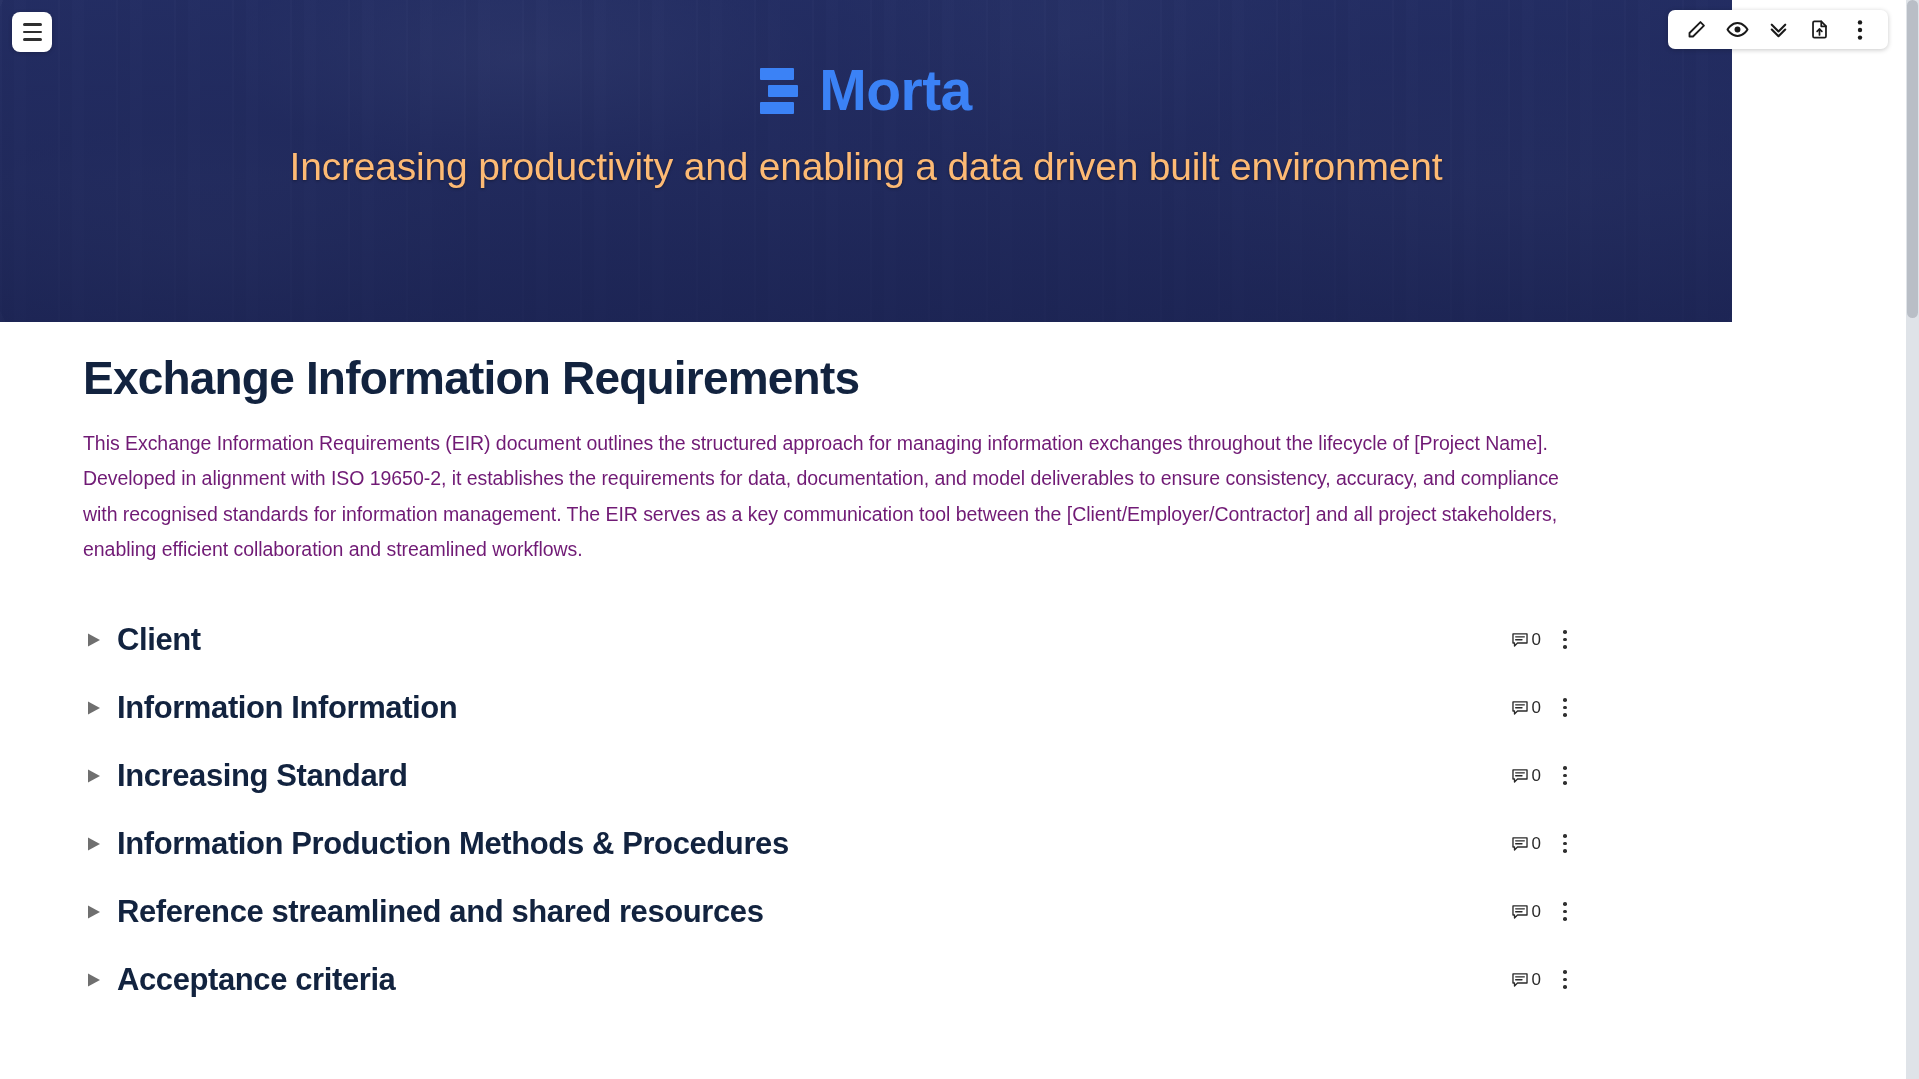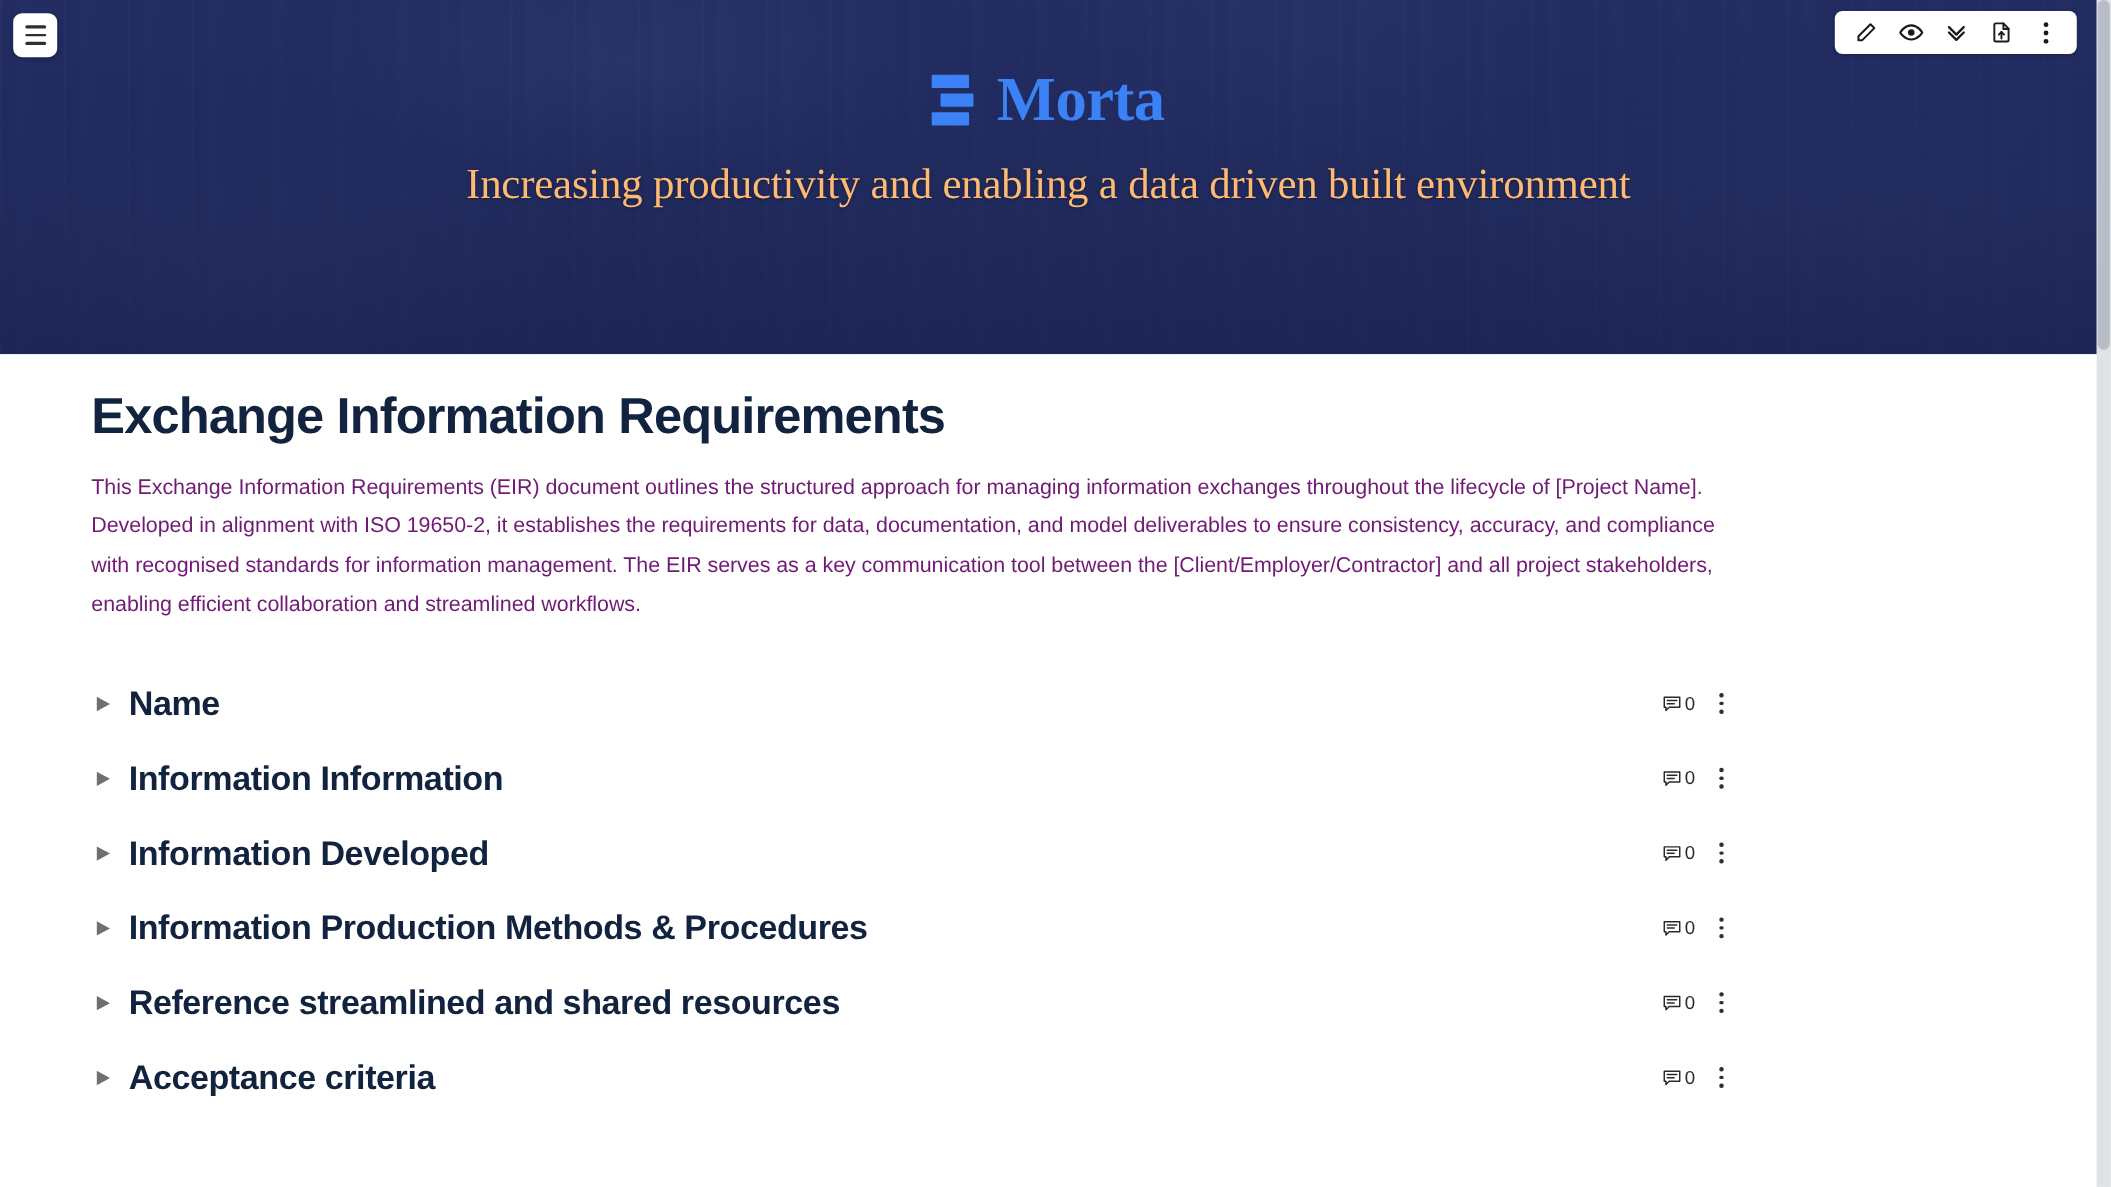--- a/index.html
+++ b/index.html
@@ -18,25 +18,24 @@
     width: 1919px;
     height: 1079px;
     overflow: hidden;
     background: #ffffff;
   }
 
   
   .banner {
     position: absolute;
     top: 0; left: 0;
-    width: 1906px;
+    width: 1732px;
     height: 322px;
     overflow: hidden;
     background-color: #242f63;
-    font-family: Liberation Serif, serif;
   }
 
   
   .banner-photo {
     position: absolute;
     inset: 0;
     background-color: #2b3566;
     background-image:
       
       linear-gradient(115deg, rgba(150,160,185,.16) 0 3px, transparent 3px 60px),
@@ -363,21 +362,21 @@
 
       <p class="doc-paragraph">This Exchange Information Requirements (EIR) document outlines the structured approach for managing information exchanges throughout the lifecycle of [Project Name]. Developed in alignment with ISO 19650-2, it establishes the requirements for data, documentation, and model deliverables to ensure consistency, accuracy, and compliance with recognised standards for information management. The EIR serves as a key communication tool between the [Client/Employer/Contractor] and all project stakeholders, enabling efficient collaboration and streamlined workflows.</p>
 
       <div class="sections">
           <div class="section-row">
             <span class="caret">
               <svg width="14" height="16" viewBox="0 0 14 16">
                 <polygon points="1,1.5 13,8 1,14.5" fill="#6f6f6f"></polygon>
               </svg>
             </span>
-            <span class="section-title">Name</span>
+            <span class="section-title">Client</span>
             <span class="section-tools">
               <span class="comment-chip">
                 <span>
                   <svg width="18" height="18" viewBox="0 0 20 20" fill="none" stroke="#2a2a2a" stroke-width="1.5" stroke-linecap="round" stroke-linejoin="round">
                     <path d="M2.2 3.2h15.6v10.1H7.2l-3.3 3.3v-3.3H2.2z"></path>
                     <line x1="5.2" y1="6.5" x2="14.8" y2="6.5"></line>
                     <line x1="5.2" y1="9.7" x2="12.2" y2="9.7"></line>
                   </svg>
                 </span>
                 <span class="comment-count">0</span>
@@ -413,21 +412,21 @@
                 <i></i>
               </span>
             </span>
           </div>
           <div class="section-row">
             <span class="caret">
               <svg width="14" height="16" viewBox="0 0 14 16">
                 <polygon points="1,1.5 13,8 1,14.5" fill="#6f6f6f"></polygon>
               </svg>
             </span>
-            <span class="section-title">Information Developed</span>
+            <span class="section-title">Increasing Standard</span>
             <span class="section-tools">
               <span class="comment-chip">
                 <span>
                   <svg width="18" height="18" viewBox="0 0 20 20" fill="none" stroke="#2a2a2a" stroke-width="1.5" stroke-linecap="round" stroke-linejoin="round">
                     <path d="M2.2 3.2h15.6v10.1H7.2l-3.3 3.3v-3.3H2.2z"></path>
                     <line x1="5.2" y1="6.5" x2="14.8" y2="6.5"></line>
                     <line x1="5.2" y1="9.7" x2="12.2" y2="9.7"></line>
                   </svg>
                 </span>
                 <span class="comment-count">0</span>

